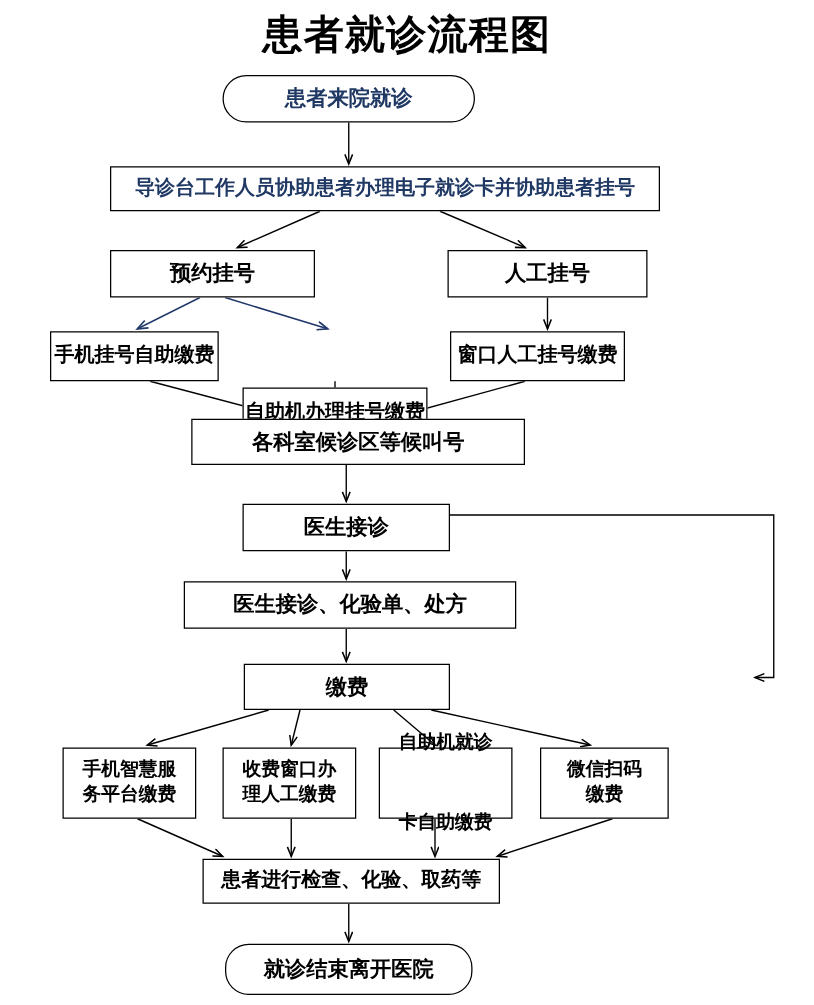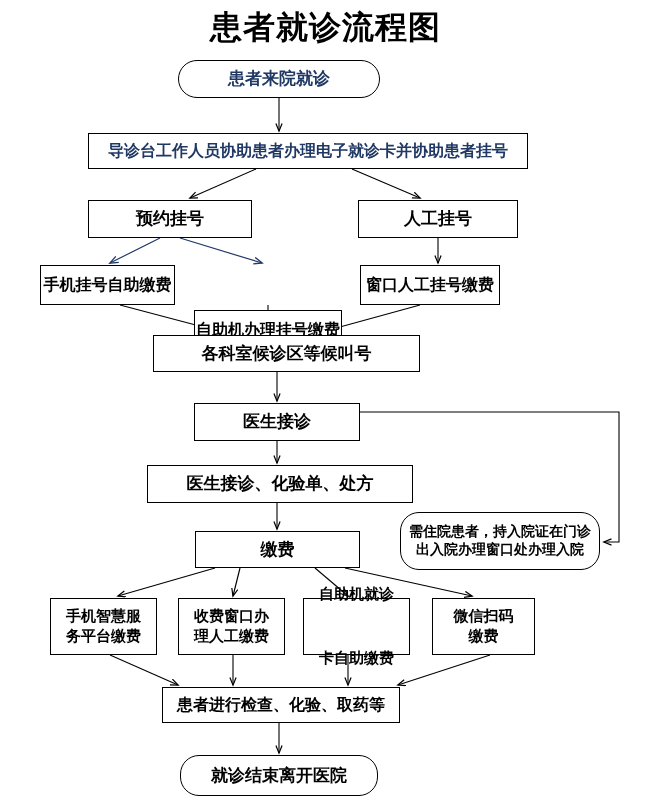--- a/index.html
+++ b/index.html
@@ -140,24 +140,20 @@
   <div class="node f16" style="left:360px; top:265px; width:140px; height:40px;">窗口人工挂号缴费</div>
 
   <div class="node f17" style="left:153px; top:335px; width:267px; height:37px;">各科室候诊区等候叫号</div>
 
   <div class="node f17" style="left:194px; top:403px; width:166px; height:38px;">医生接诊</div>
 
   <div class="node f17" style="left:147px; top:465px; width:266px; height:38px;">医生接诊、化验单、处方</div>
 
   <div class="node f17" style="left:195px; top:531px; width:165px; height:37px;">缴费</div>
 
-  <div class="node round f14 two-line" style="left:400px; top:512px; width:200px; height:58px; flex-direction:column;">
-    <span>需住院患者，持入院证在门诊</span>
-    <span>出入院办理窗口处办理入院</span>
-  </div>
 
   <div class="node f15 two-line" style="left:50px; top:598px; width:107px; height:57px; flex-direction:column;">
     <span>手机智慧服</span>
     <span>务平台缴费</span>
   </div>
 
   <div class="node f15 two-line" style="left:178px; top:598px; width:107px; height:57px; flex-direction:column;">
     <span>收费窗口办</span>
     <span>理人工缴费</span>
   </div>

